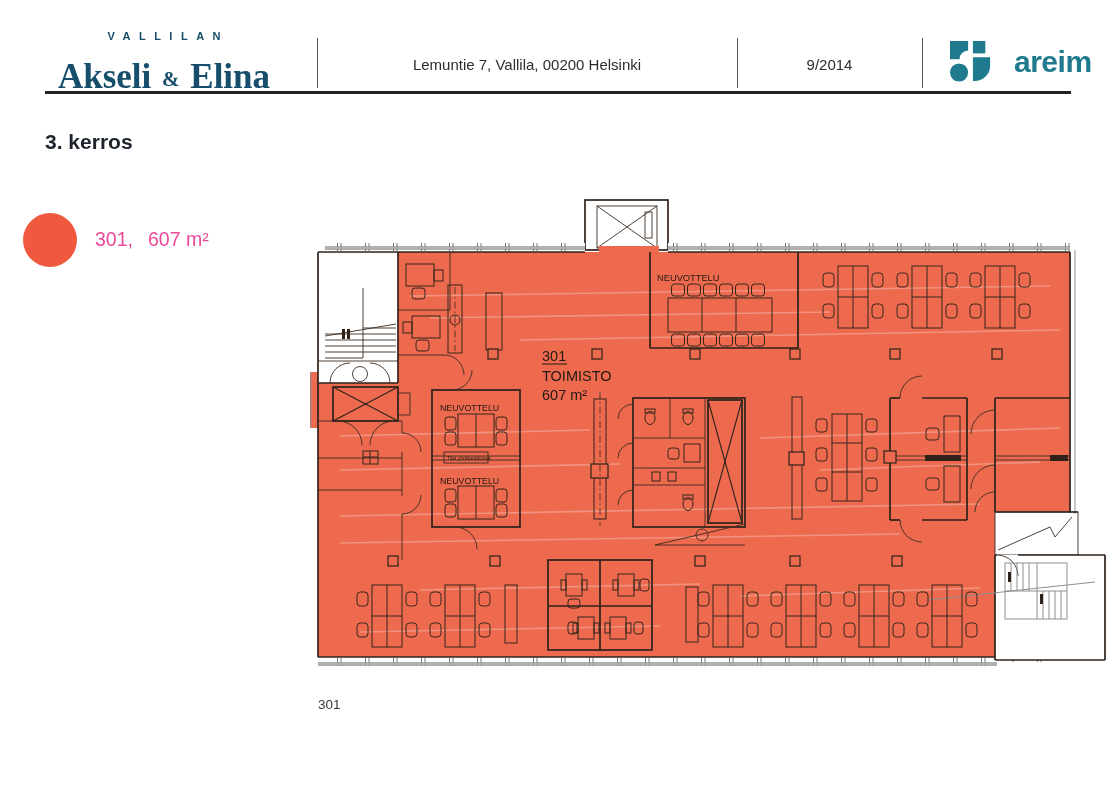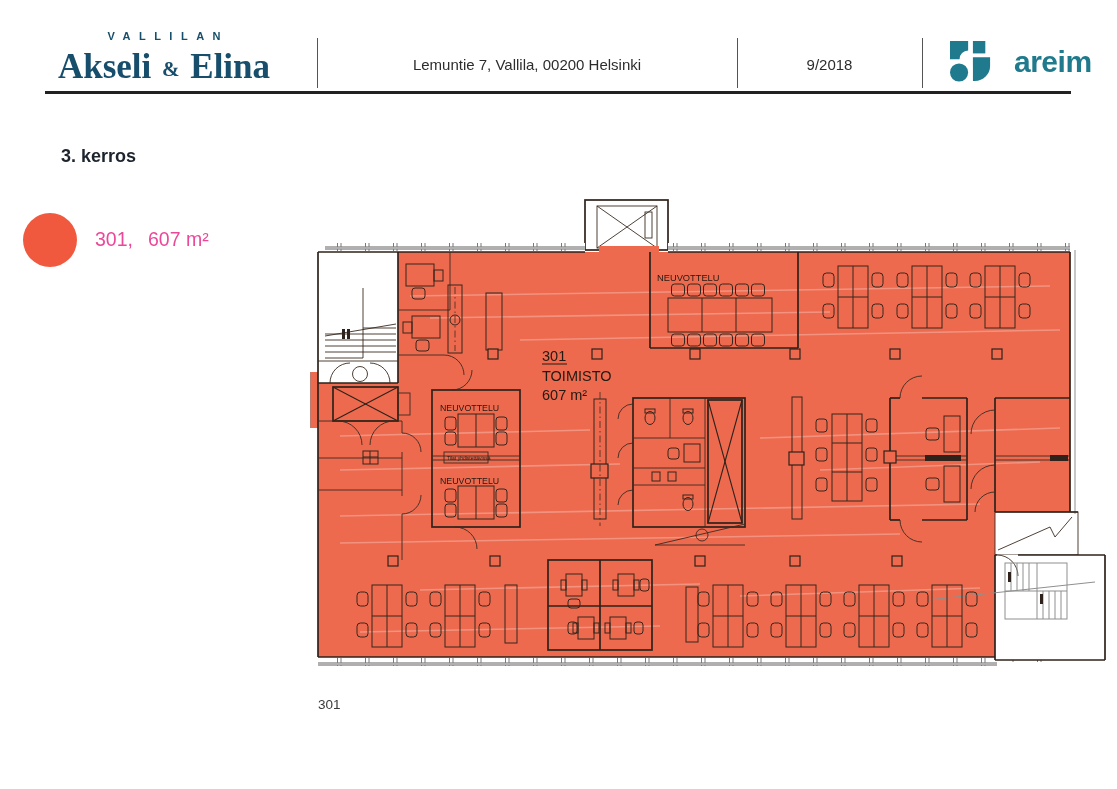--- a/index.html
+++ b/index.html
@@ -2,34 +2,34 @@
 <html><head>
 <meta charset="utf-8">
 <style>
   html,body{margin:0;padding:0;background:#fff;}
   .page{position:relative;width:1117px;height:789px;background:#ffffff;overflow:hidden;
         font-family:"Liberation Sans",sans-serif;color:#222;}
   
   .brand{position:absolute;left:38px;top:30px;width:252px;text-align:center;color:#174E6B;}
   .brand-top{font-size:11px;font-weight:bold;letter-spacing:8.5px;text-indent:8.5px;}
   .brand-name{font-family:"Liberation Serif","DejaVu Serif",serif;font-weight:bold;
-              font-size:35px;line-height:38px;margin-top:6px;}
+              font-size:35px;line-height:38px;margin-top:16px;}
   .brand-name .amp{font-size:21px;vertical-align:2px;padding:0 2px;}
   .vdiv{position:absolute;top:38px;width:1px;height:50px;background:#555;}
   .vdiv.d1{left:317px}.vdiv.d2{left:737px}.vdiv.d3{left:922px}
   .hd-address{position:absolute;left:317px;top:56px;width:420px;text-align:center;
               font-size:15px;color:#2d2d2d;}
   .hd-date{position:absolute;left:737px;top:56px;width:185px;text-align:center;
            font-size:15px;color:#2d2d2d;}
   .areim{position:absolute;left:950px;top:41px;display:flex;align-items:center;gap:22px;}
   .areim-word{font-size:30px;font-weight:bold;color:#1E7A8C;letter-spacing:-0.5px;}
   .rule{position:absolute;left:45px;top:91px;width:1026px;height:2.5px;background:#222;}
   
-  .floor-title{position:absolute;left:45px;top:130px;font-size:18px;font-weight:bold;
-               color:#1e242e;margin:16px;}
+  .floor-title{position:absolute;left:45px;top:130px;font-size:21px;font-weight:bold;
+               color:#1e242e;margin:0;}
   .legend-dot{position:absolute;left:23px;top:213px;width:54px;height:54px;border-radius:50%;
               background:#F0593E;}
   .legend-label{position:absolute;left:95px;top:228px;font-size:19.5px;color:#ec4899;}
   .legend-label .gap{display:inline-block;width:15px;}
   
   .plan{position:absolute;left:298px;top:188px;}
   .plan-caption{position:absolute;left:318px;top:697px;font-size:13.5px;color:#3a3a3a;}
   
   .o{fill:#ED6A4F;}
   .w{stroke:#2E221A;stroke-width:1.7;fill:none;}
@@ -49,21 +49,21 @@
 <div class="page">
 
   <div class="brand">
     <div class="brand-top">VALLILAN</div>
     <div class="brand-name"><span>Akseli</span> <span class="amp">&amp;</span> <span>Elina</span></div>
   </div>
 
   <div class="vdiv d1"></div>
   <div class="hd-address">Lemuntie 7, Vallila, 00200 Helsinki</div>
   <div class="vdiv d2"></div>
-  <div class="hd-date">9/2018</div>
+  <div class="hd-date">9/2014</div>
   <div class="vdiv d3"></div>
 
   <div class="areim">
     <svg width="42" height="42" viewBox="0 0 44 44">
       <g fill="#1E7A8C">
         <path d="M0,0 H19 V10 A9,9 0 0 0 10,19 H0 Z"></path>
         <rect x="24" y="0" width="13" height="13"></rect>
         <circle cx="9.5" cy="33" r="9.5"></circle>
         <path d="M24,17 H42 V26 A16,16 0 0 1 26,42 H24 Z"></path>
       </g>

